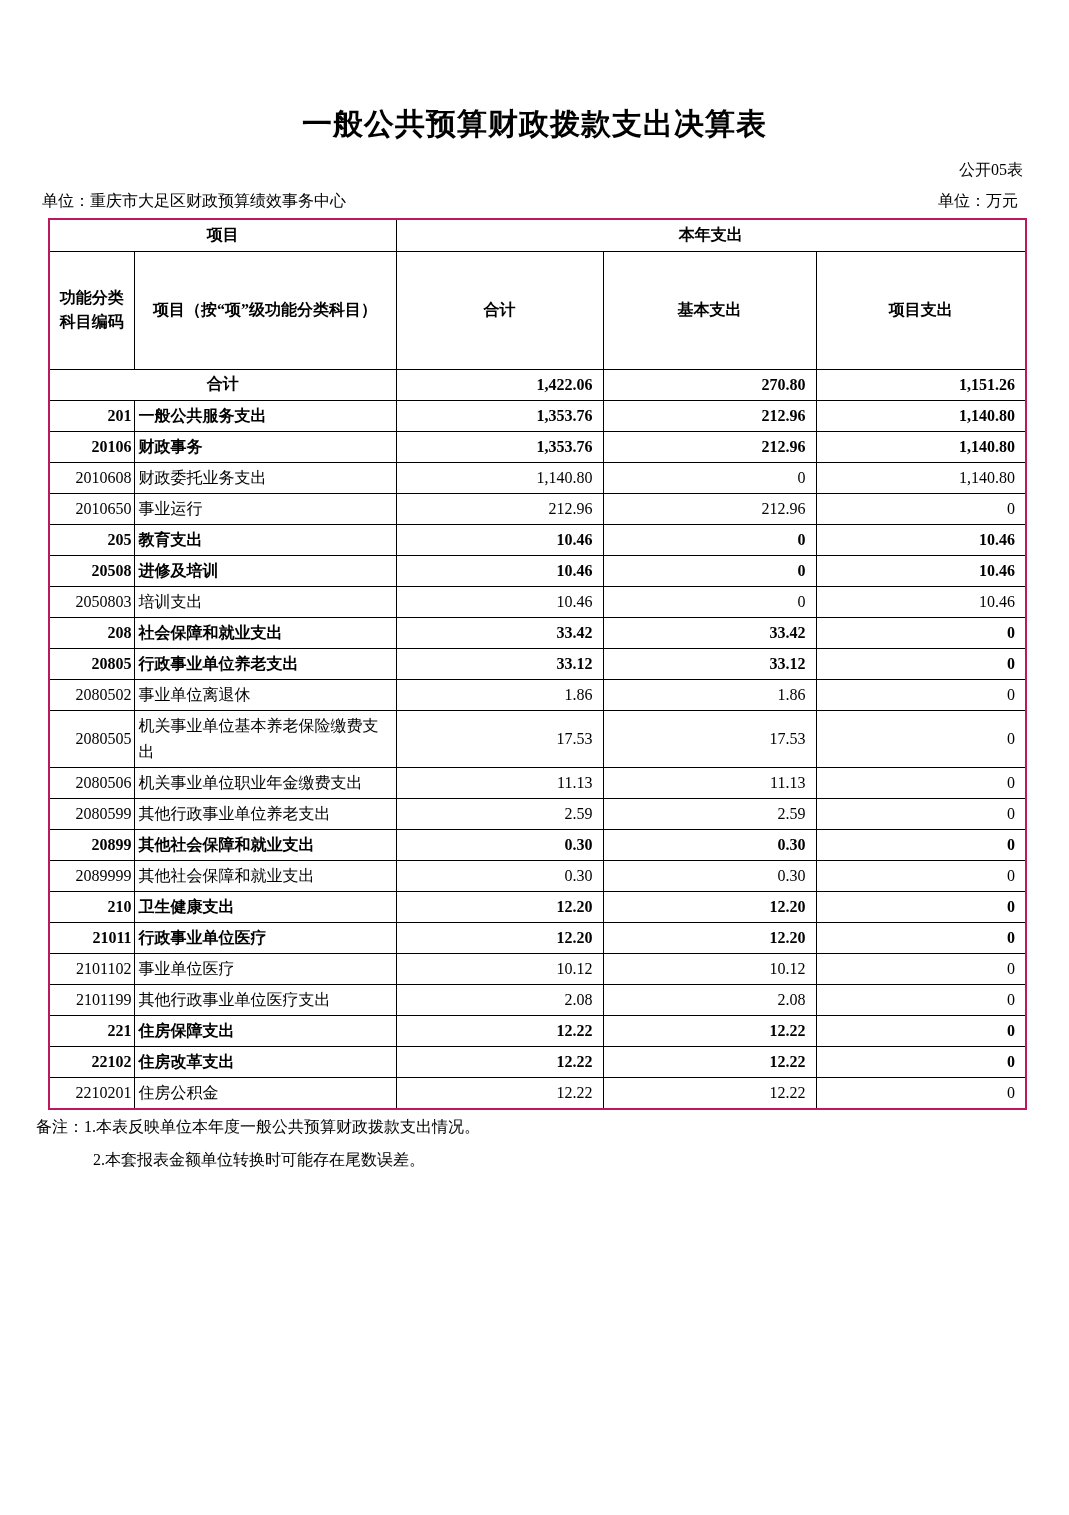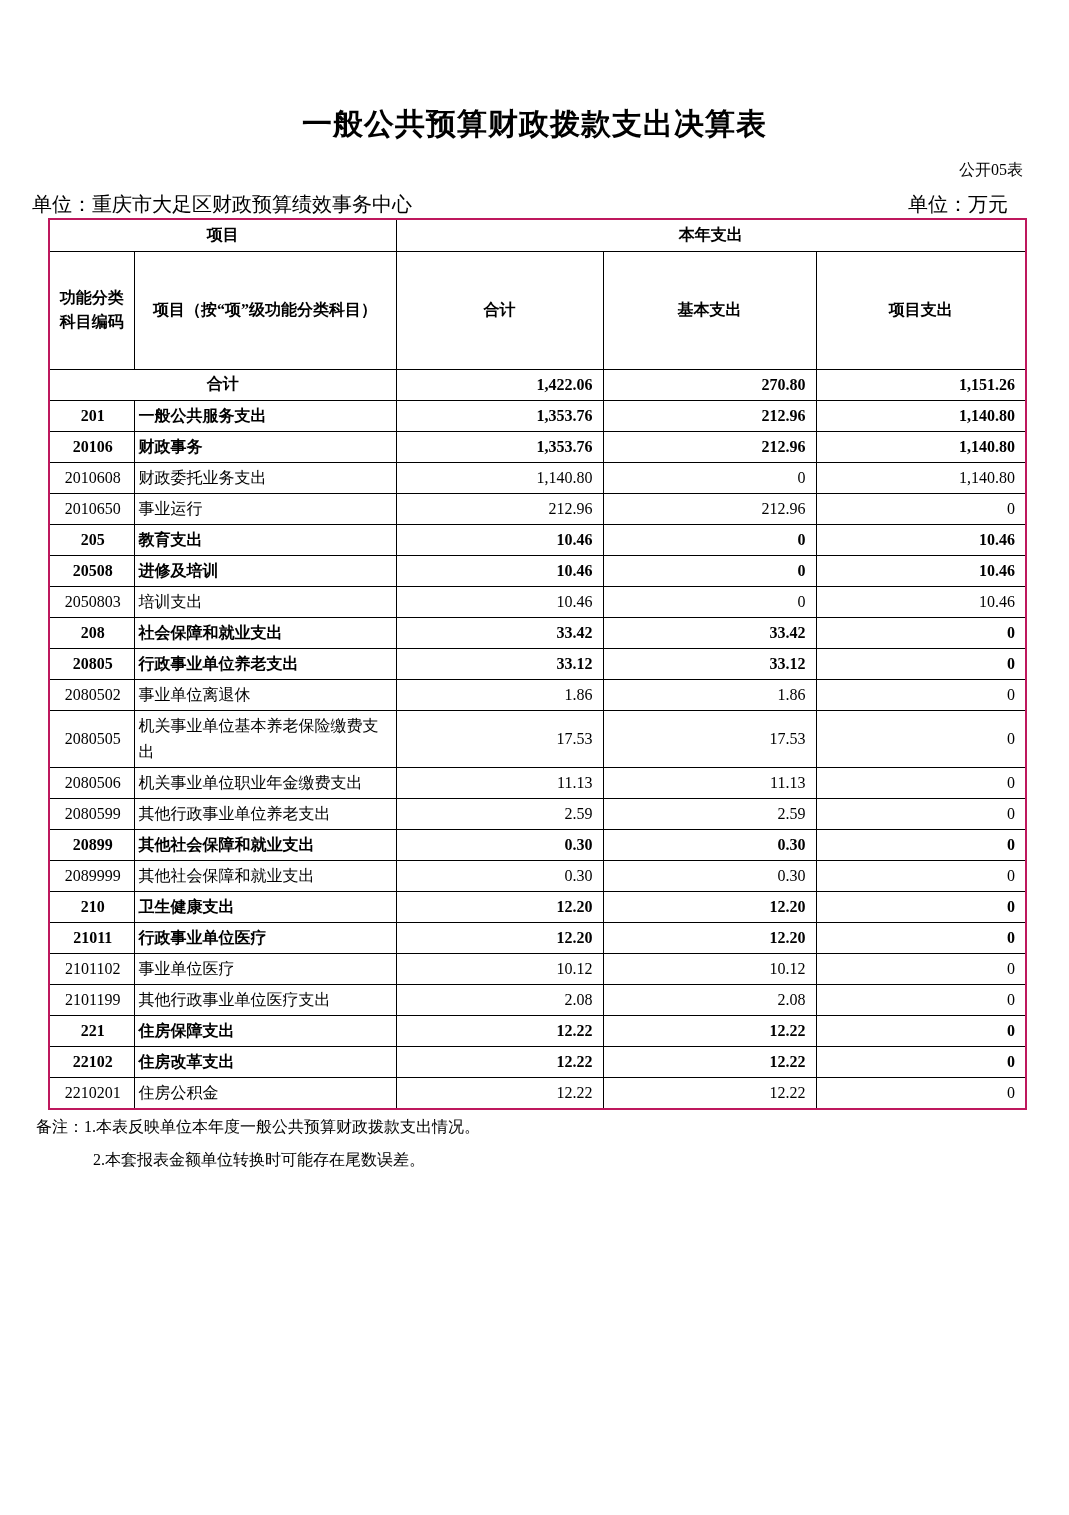--- a/index.html
+++ b/index.html
@@ -23,24 +23,24 @@
     font-weight:bold;
     letter-spacing:1px;
   }
   .form-code {
     position:absolute;
     top:160px; right:46px;
     font-size:16px;
   }
   .unit-row {
     position:absolute;
-    top:191px; left:32px; width:976px;
+    top:191px; left:42px; width:976px;
     display:flex;
     justify-content:space-between;
-    font-size:20px;
+    font-size:16px;
   }
   table.report {
     position:absolute;
     top:218px; left:48px;
     width:977px;
     border-collapse:collapse;
     table-layout:fixed;
     border:2px solid #be185d;
   }
   table.report th, table.report td {
@@ -54,21 +54,21 @@
   col.c-total   { width:207px; }
   col.c-basic   { width:213px; }
   col.c-project { width:210px; }
   thead th { font-weight:bold; text-align:center; }
   thead tr.group-row th { height:32px; }
   thead tr.cols-row  th { height:118px; }
   thead th.code-head { padding:0 4px; line-height:24px; }
   thead th.item-head { padding:0 10px; line-height:24px; }
   tbody td { height:31px; }
   tbody td.code {
-    text-align:center;
+    text-align:right;
     padding:1px 2px 1px 4px;
     line-height:24px;
   }
   tbody td.item {
     text-align:left;
     padding:2px 2px 2px 4px;
     line-height:26px;
     word-break:break-all;
   }
   tbody td.num {

